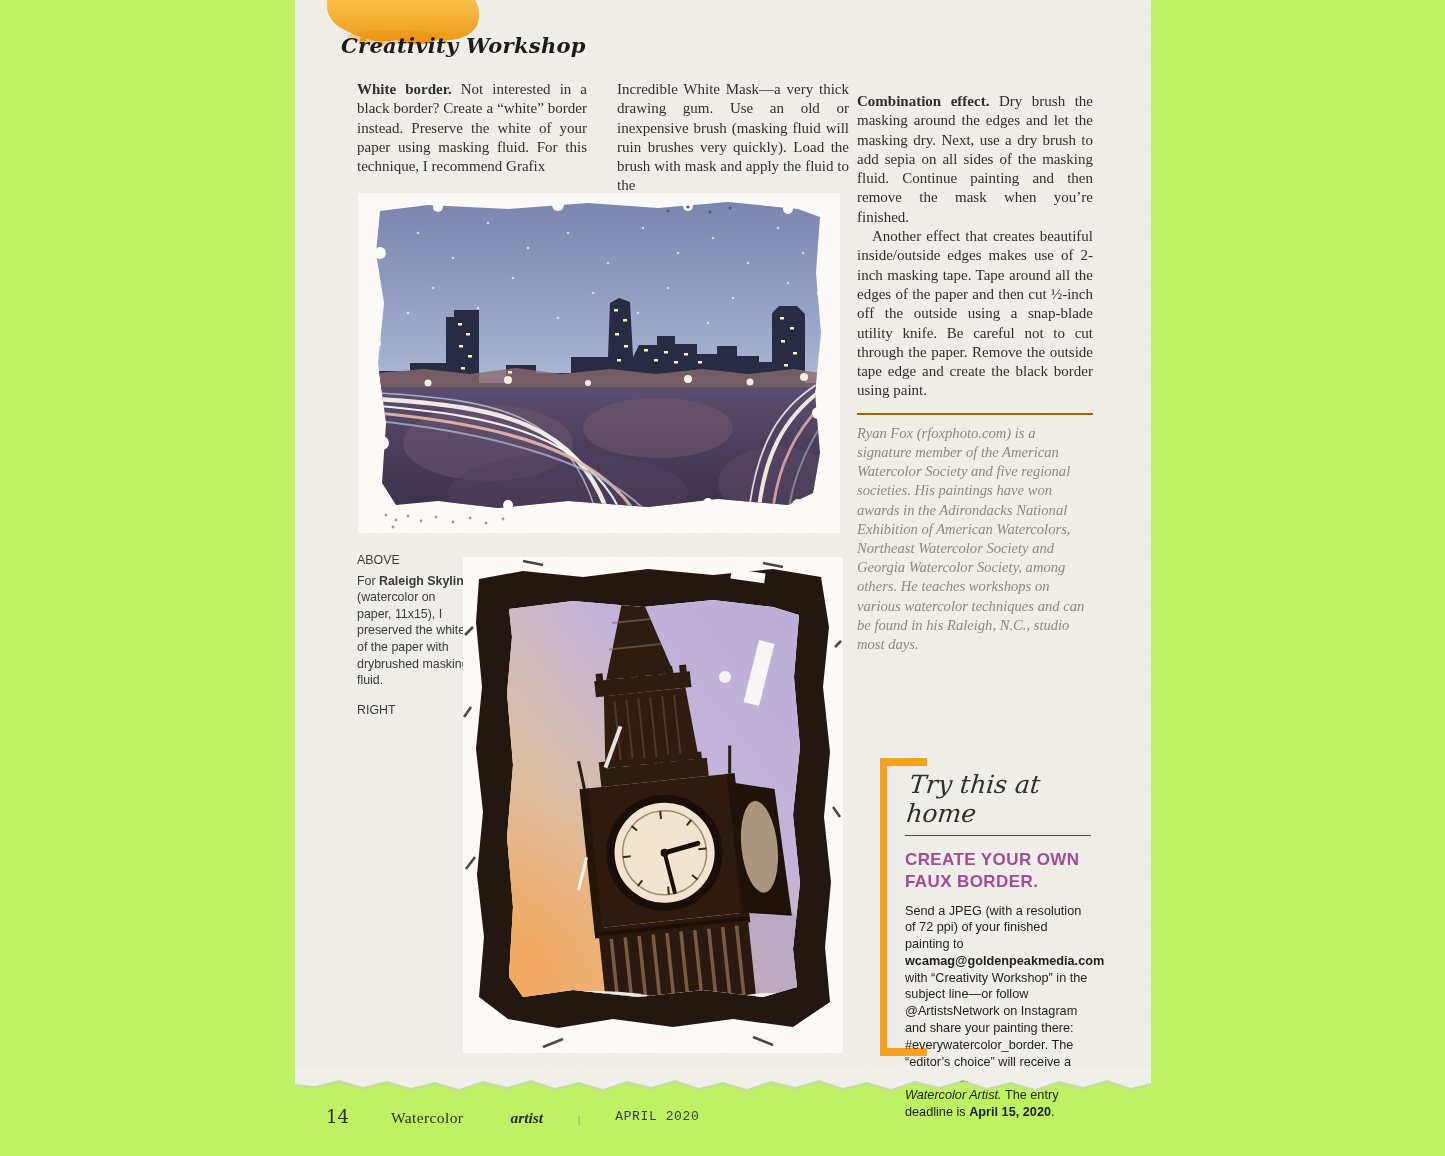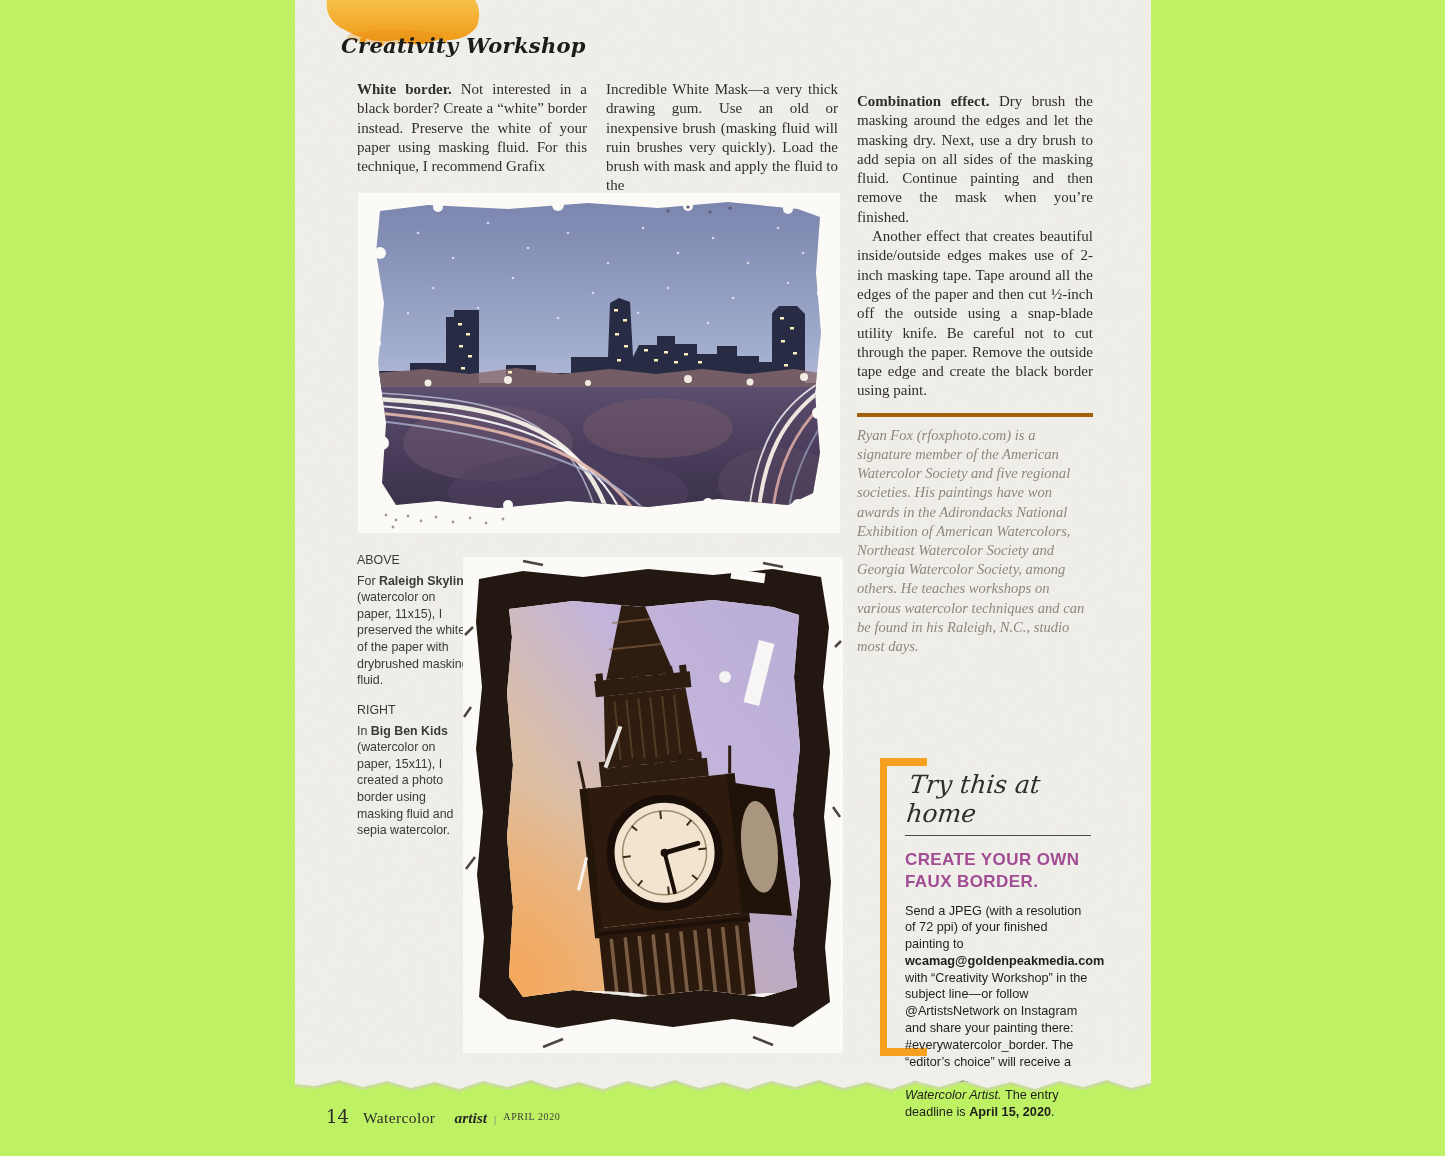--- a/index.html
+++ b/index.html
@@ -6,50 +6,50 @@
   body { margin:0; background:#ffffff; font-family:"Liberation Serif",serif; }
   .canvas { position:relative; width:1445px; height:1156px; background:#bef264; overflow:hidden; }
   .sheet { position:absolute; left:295px; top:0; width:856px; height:1068px; background:#f1efe9; }
   .noise { position:absolute; left:0; top:0; width:100%; height:100%; pointer-events:none; }
   .deckle { position:absolute; left:295px; top:1068px; }
   .splash { position:absolute; left:28px; top:0; }
   .section-title { position:absolute; left:46px; top:33px; font-family:"DejaVu Serif",serif;
     font-style:italic; font-weight:700; font-size:21px; color:#1c1c1a; letter-spacing:.3px; }
   .col { position:absolute; top:80px; font-size:15px; line-height:19.3px; color:#2f2e2c; text-align:justify; }
   .col1 { left:62px;  width:230px; }
-  .col2 { left:311px; width:232px; }
+  .col2 { left:322px; width:232px; }
   .col3 { left:562px; width:236px; }
   .lead { font-weight:700; }
   p.cont { margin:0; }
   p.space { margin:12px 0 0 0; }
   p.ind { margin:0; text-indent:15px; }
-  .bio { margin-top:12px; padding-top:9px; border-top:4px solid #a16207; font-style:italic;
+  .bio { margin-top:12px; padding-top:9px; border-top:2px solid #a16207; font-style:italic;
     color:#8b887e; font-size:14.6px; line-height:19.2px; text-align:left; }
   .figure { position:absolute; }
   .caption { position:absolute; left:62px; width:114px; font-family:"Liberation Sans",sans-serif;
     font-size:12.4px; line-height:16.6px; color:#3a3a38; }
   .cap-label { margin-bottom:4px; }
   .cap-title { font-weight:700; }
   .try-bracket { position:absolute; left:585px; top:758px; width:40px; height:282px;
     border-left:7px solid #F5A11F; border-top:8px solid #F5A11F; border-bottom:8px solid #F5A11F; }
   .try-content { position:absolute; left:610px; top:770px; width:186px; font-family:"Liberation Sans",sans-serif; }
   .try-script-wrap { border-bottom:1.5px solid #4a4a4a; padding-bottom:7px; }
   .try-script { display:inline-block; font-family:"DejaVu Serif",serif; font-style:italic;
     font-size:25px; color:#2e2e2e; transform:skewX(-6deg); transform-origin:left bottom; }
   .try-headline { margin-top:13px; font-size:17px; font-weight:700; letter-spacing:.4px;
     line-height:1.28; color:#A14C94; }
   .try-body { margin-top:10px; font-size:12.7px; line-height:16.8px; color:#1e1e1c; }
   .b { font-weight:700; }
   .i { font-style:italic; }
-  .footer { position:absolute; left:326px; top:1106px; display:flex; align-items:baseline; color:#2b2b29; }
+  .footer { position:absolute; left:326px; top:1106px; display:flex; align-items:baseline; color:#2b2b29;gap:28px; }
   .footer .pg { font-family:"DejaVu Serif",serif; font-size:18px; }
   .footer .mag { margin-left:14px; font-size:15.5px; letter-spacing:.4px; }
   .footer .magi { font-style:italic; font-weight:700; margin-left:19px; font-size:15.5px; }
   .footer .sep { margin:0 7px; font-size:11px; color:#7a7a76; }
-  .footer .issue { font-family:Liberation Serif, serif; font-size:10px; letter-spacing:.6px;
+  .footer .issue { font-family:Liberation Mono, monospace; font-size:13px; letter-spacing:.6px;
     color:#3c3c3a; align-self:center; }
 </style>
 </head>
 <body>
 
 <div class="canvas">
 
   <div class="sheet">
 
     <svg class="noise">
@@ -225,21 +225,20 @@
       </svg>
     </div>
 
     <div class="caption" style="top:552px;">
       <div class="cap-label">ABOVE</div>
       <div><span>For </span><span class="cap-title">Raleigh Skyline</span><span> (watercolor on paper, 11x15), I preserved the white of the paper with drybrushed masking fluid.</span></div>
     </div>
 
     <div class="caption" style="top:702px;">
       <div class="cap-label">RIGHT</div>
-      <div><span>In </span><span class="cap-title">Big Ben Kids</span><span> (watercolor on paper, 15x11), I created a photo border using masking fluid and sepia watercolor.</span></div>
     </div>
 
     <div class="figure" style="left:168px;top:557px;">
       <svg width="380" height="496" viewBox="0 0 380 496">
         <defs>
           <linearGradient id="bbsky" x1="1" y1="0" x2="0" y2="1">
             <stop offset="0" stop-color="#b7abd6"></stop>
               <stop offset="0.38" stop-color="#c2b4da"></stop>
             <stop offset="0.62" stop-color="#dcbfa4"></stop>
               <stop offset="1" stop-color="#f3ab62"></stop>

